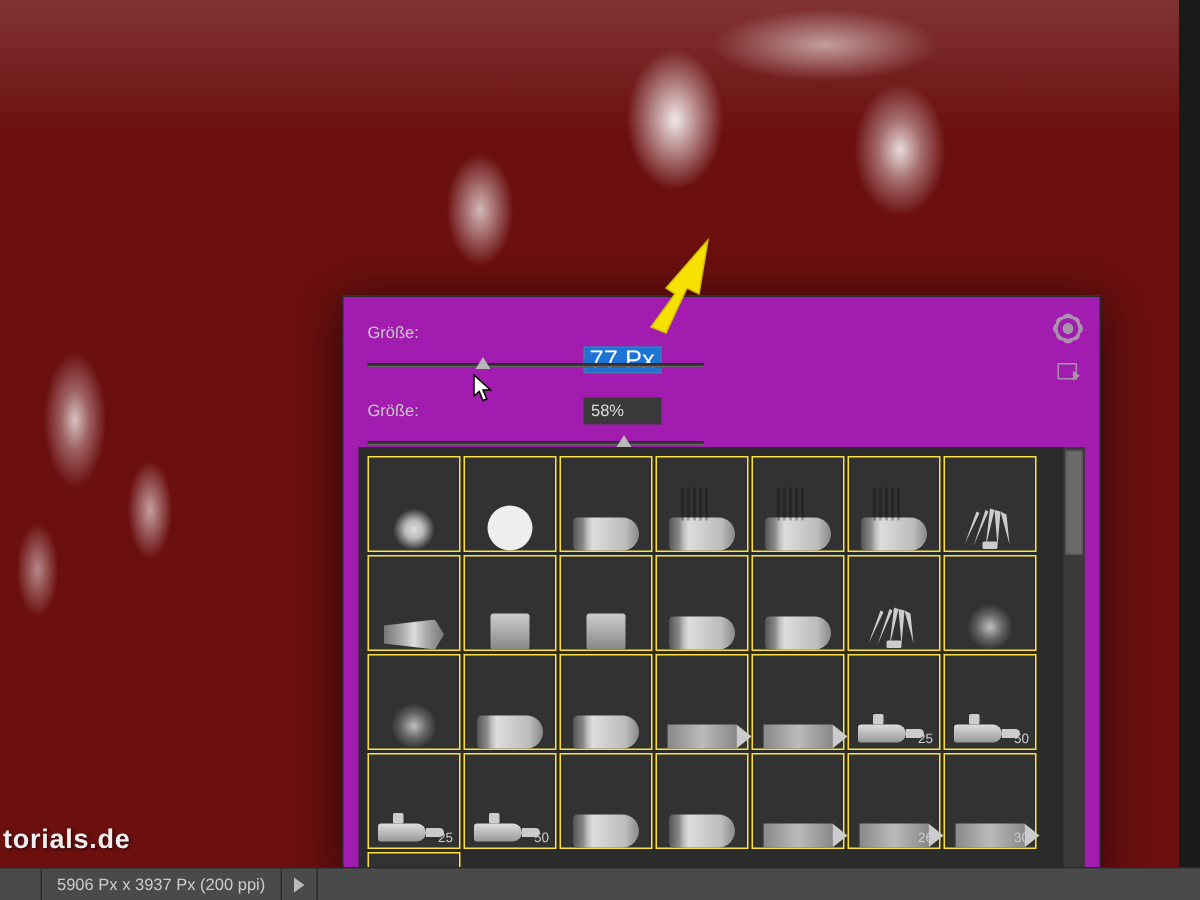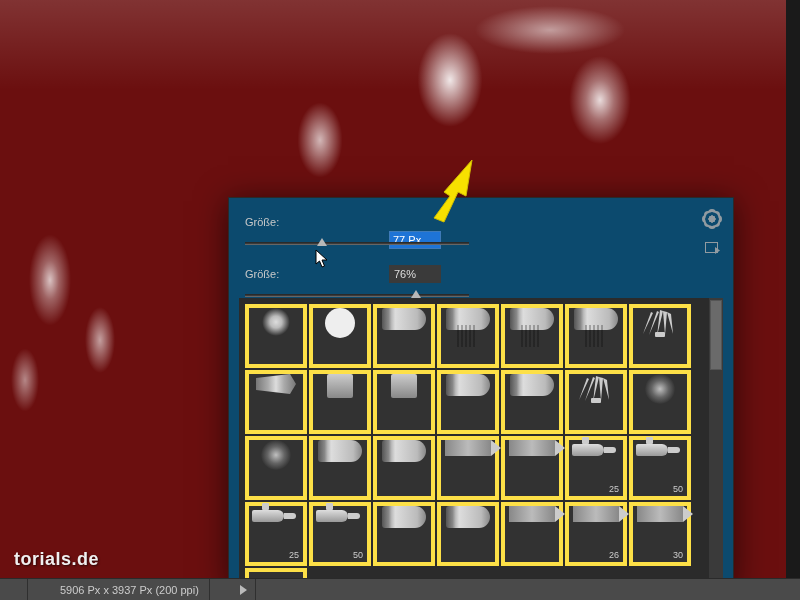--- a/index.html
+++ b/index.html
@@ -22,32 +22,32 @@
     radial-gradient(ellipse 50px 110px at 100px 340px, rgba(255,255,255,0.6) 0%, transparent 30%),
     radial-gradient(ellipse 40px 90px at 25px 380px, rgba(255,255,255,0.5) 0%, transparent 35%),
     radial-gradient(ellipse 250px 80px at 550px 30px, rgba(255,255,255,0.55) 0%, transparent 30%),
     linear-gradient(180deg, rgba(255,255,255,0.15) 0%, transparent 15%),
     #6b0f0f;
 }
 .panel {
   position: absolute;
   left: 228px; top: 197px;
   width: 506px; height: 390px;
-  background: #0c4a6e;
+  background: #a21caf;
   border: 1px solid #2a2a2a;
   box-shadow: 0 4px 30px rgba(0,0,0,0.6);
 }
 .panel-inner { padding: 14px 16px 10px 16px; }
 .ctrl-row { display: flex; align-items: center; height: 20px; }
 .ctrl-label { width: 144px; }
 .ctrl-field {
   width: 52px; height: 18px;
   background: #fff; color: #222;
   border: 1px solid #3e7ab8;
-  font-size: 11px; padding: 1px 3px; margin-top: 36px;
+  font-size: 17px; padding: 1px 3px; margin-top: 36px;
 }
 .ctrl-field.selected { background: #1e74d6; color: #fff; }
 .ctrl-static {
   width: 52px; height: 18px;
   background: #3a3a3a; color: #ddd;
   font-size: 11px; padding: 2px 5px;
   display: flex; align-items: center;
 }
 .slider {
   position: relative; height: 12px;
@@ -101,23 +101,23 @@
 }
 .grid-scroll { flex: 1; overflow: hidden; padding: 6px; }
 .grid {
   display: grid;
   grid-template-columns: repeat(7, 62px);
   grid-auto-rows: 64px;
   gap: 2px;
 }
 .cell {
   background: #323232;
-  border: 4px solid #fde047;
+  border: 1px solid #fde047;
   position: relative;
-  display: flex; align-items: flex-start; justify-content: center;
+  display: flex; align-items: flex-end; justify-content: center;
   cursor: pointer;
 }
 .cell .lbl {
   position: absolute; bottom: 2px; right: 4px;
   font-size: 9px; color: #ccc;
 }
 .scrollbar { width: 14px; background: #3a3a3a; position: relative; }
 .scrollbar-thumb {
   position: absolute; top: 2px; left: 1px; right: 1px;
   height: 70px; background: #6a6a6a; border: 1px solid #555;
@@ -193,28 +193,27 @@
 }
 .cursor {
   position: absolute; left: 315px; top: 249px;
   width: 14px; height: 20px; pointer-events: none;
 }
 .watermark {
   position: absolute; left: 2px; bottom: 30px;
   font-family: Arial Black, Arial; font-weight: 900;
   font-size: 18px; color: #f0f0f0; letter-spacing: 0.5px;
   text-shadow: 1px 1px 2px rgba(0,0,0,0.6);
-  margin-left: 12px;
 }
 .statusbar {
   position: absolute; left: 0; right: 0; bottom: 0;
   height: 22px; background: #4a4a4a;
   border-top: 1px solid #2a2a2a;
   display: flex; align-items: center;
-  font-size: 11px; color: #ccc; gap: 22px;
+  font-size: 11px; color: #ccc;
 }
 .status-seg {
   padding: 0 10px; height: 100%;
   display: flex; align-items: center;
   border-right: 1px solid #2f2f2f;
 }
 .status-play {
   width: 0; height: 0;
   border-top: 5px solid transparent;
   border-bottom: 5px solid transparent;
@@ -237,21 +236,21 @@
     <div class="ctrl-row">
       <span class="ctrl-label">Größe:</span>
       <input class="ctrl-field selected" value="77 Px" style="">
     </div>
     <div class="slider">
       <div class="slider-track"></div>
       <div class="slider-thumb" style="left:72px"></div>
     </div>
     <div class="ctrl-row">
       <span class="ctrl-label">Größe:</span>
-      <div class="ctrl-static">76%</div>
+      <div class="ctrl-static">58%</div>
     </div>
     <div class="slider">
       <div class="slider-track"></div>
       <div class="slider-thumb" style="left:166px"></div>
     </div>
   </div>
 
   <div class="top-icons">
     <div class="icon-btn">
         <div class="gear"></div>

